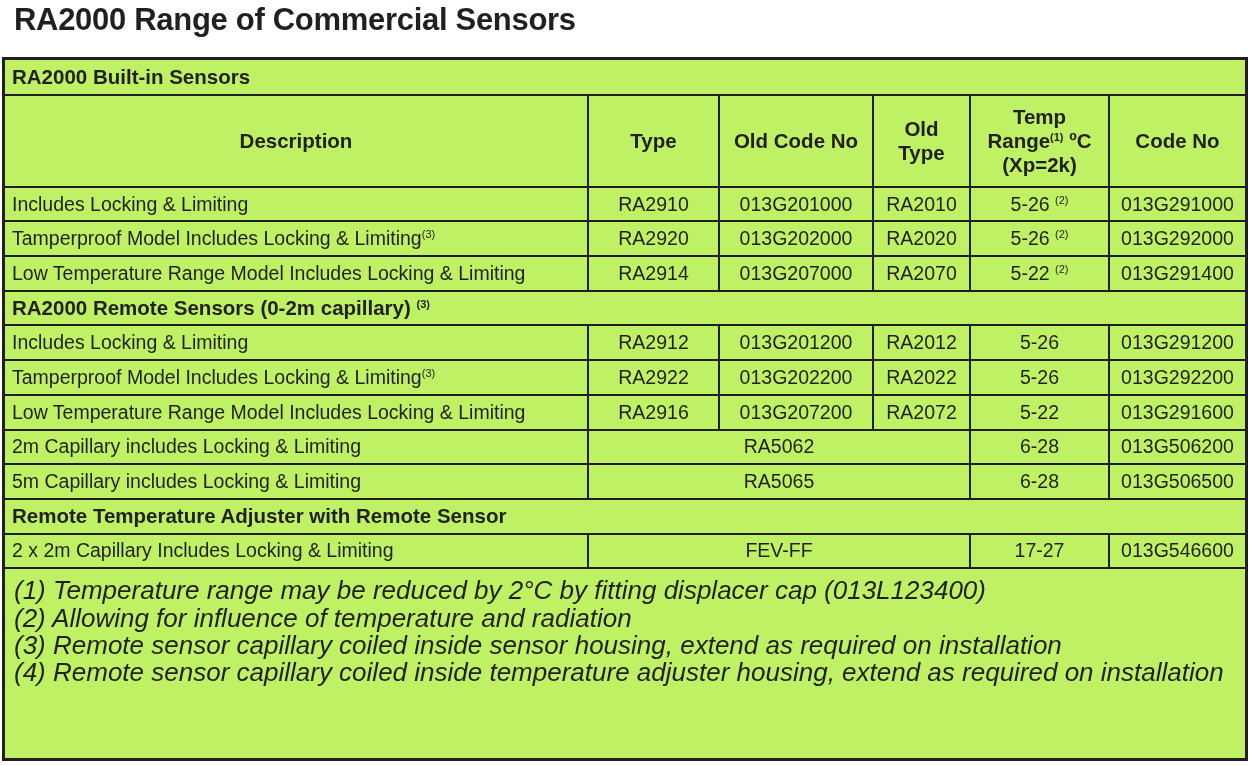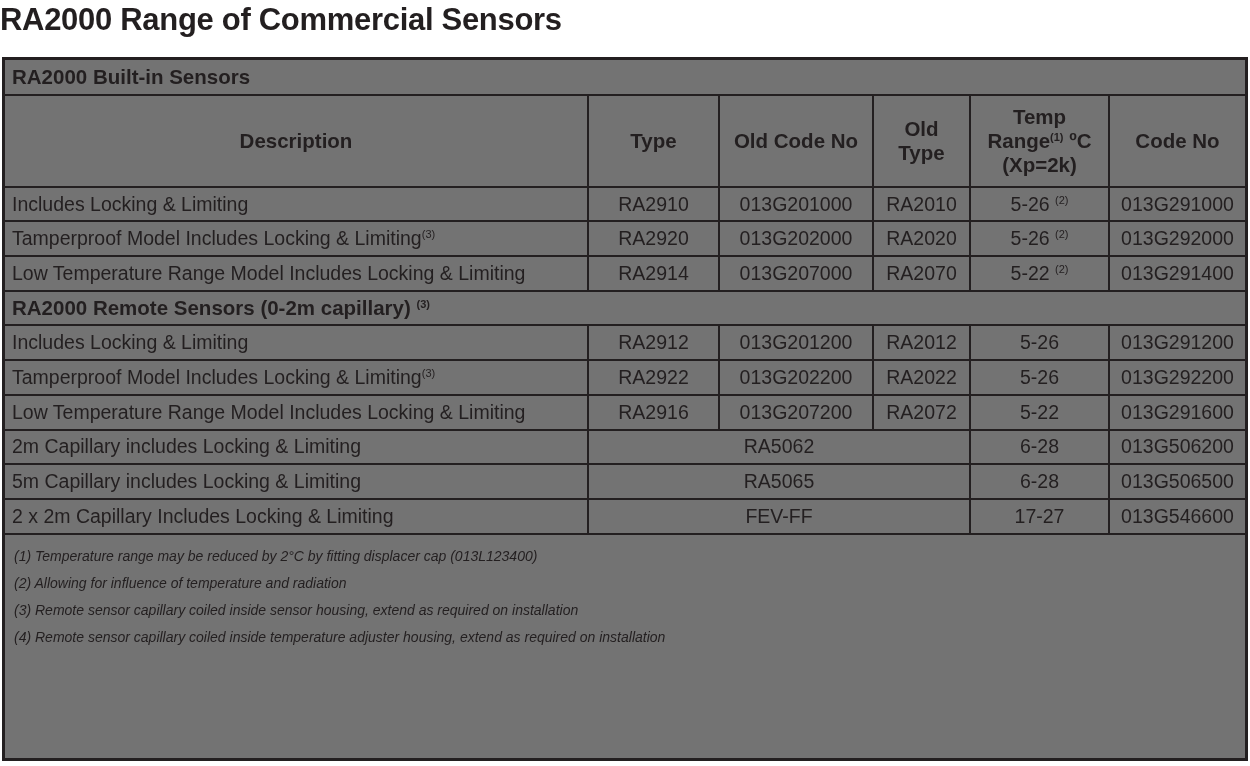--- a/index.html
+++ b/index.html
@@ -1,27 +1,27 @@
 <!DOCTYPE html>
 <html><head>
 <meta charset="utf-8">
 <style>
   html, body { margin: 0; padding: 0; background: #ffffff; }
   body {
     width: 1250px; height: 766px; position: relative; overflow: hidden;
     font-family: "Liberation Sans", "DejaVu Sans", sans-serif; color: #231f20;
   }
   .page-title {
-    position: absolute; left: 0; top: 0; margin: 0;
+    position: absolute; left: 14px; top: 0; margin: 0;
     font-size: 31px; font-weight: bold; letter-spacing: -0.3px; line-height: 40px;
     color: #231f20;
   }
   .tbl-wrap {
     position: absolute; left: 2px; top: 57px; width: 1246px; height: 704px;
-    border: 3px solid #231f20; box-sizing: border-box; background: #737373;
+    border: 3px solid #231f20; box-sizing: border-box; background: #bef264;
   }
   table {
     border-collapse: collapse; width: 100%; table-layout: fixed;
     font-size: 19.5px;
   }
   col.c-desc { width: 583px; }
   col.c-type { width: 131px; }
   col.c-old { width: 154px; }
   col.c-oldtype { width: 97px; }
   col.c-temp { width: 139px; }
@@ -31,21 +31,21 @@
     white-space: nowrap; overflow: hidden; box-sizing: border-box;
   }
   tr:first-child td { border-top: none; }
   td:first-child, th:first-child { border-left: none; }
   td:last-child, th:last-child { border-right: none; }
   .section td { font-weight: bold; font-size: 20.5px; padding-left: 7px; }
   .hdr th { font-weight: bold; text-align: center; font-size: 20.5px; height: 92px; line-height: 24px; padding: 0 4px; }
   .c { text-align: center; margin-left: 17px; }
   sup { font-size: 11px; vertical-align: 7px; line-height: 0; }
   .notes td {
-    border-bottom: none; font-style: italic; font-size: 14px; line-height: 27.3px;
+    border-bottom: none; font-style: italic; font-size: 26px; line-height: 27.3px;
     padding: 8px 7px 6px 9px; height: auto; vertical-align: top;
   }
   .note-line { display: block; }
 </style>
 </head>
 <body>
 
 <h1 class="page-title">RA2000 Range of Commercial Sensors</h1>
 
 <div class="tbl-wrap">
@@ -132,20 +132,23 @@
       <td class="c">6-28</td>
       <td class="c">013G506200</td>
     </tr>
     <tr>
       <td>5m Capillary includes Locking &amp; Limiting</td>
       <td class="c" colspan="3">RA5065</td>
       <td class="c">6-28</td>
       <td class="c">013G506500</td>
     </tr>
 
+    <tr class="section">
+      <td colspan="6"><span>Remote Temperature Adjuster with Remote Sensor</span></td>
+    </tr>
     <tr>
       <td>2 x 2m Capillary Includes Locking &amp; Limiting</td>
       <td class="c" colspan="3">FEV-FF</td>
       <td class="c">17-27</td>
       <td class="c">013G546600</td>
     </tr>
 
     <tr class="notes">
       <td colspan="6">
         <span class="note-line">(1) Temperature range may be reduced by 2°C by fitting displacer cap (013L123400)</span>

